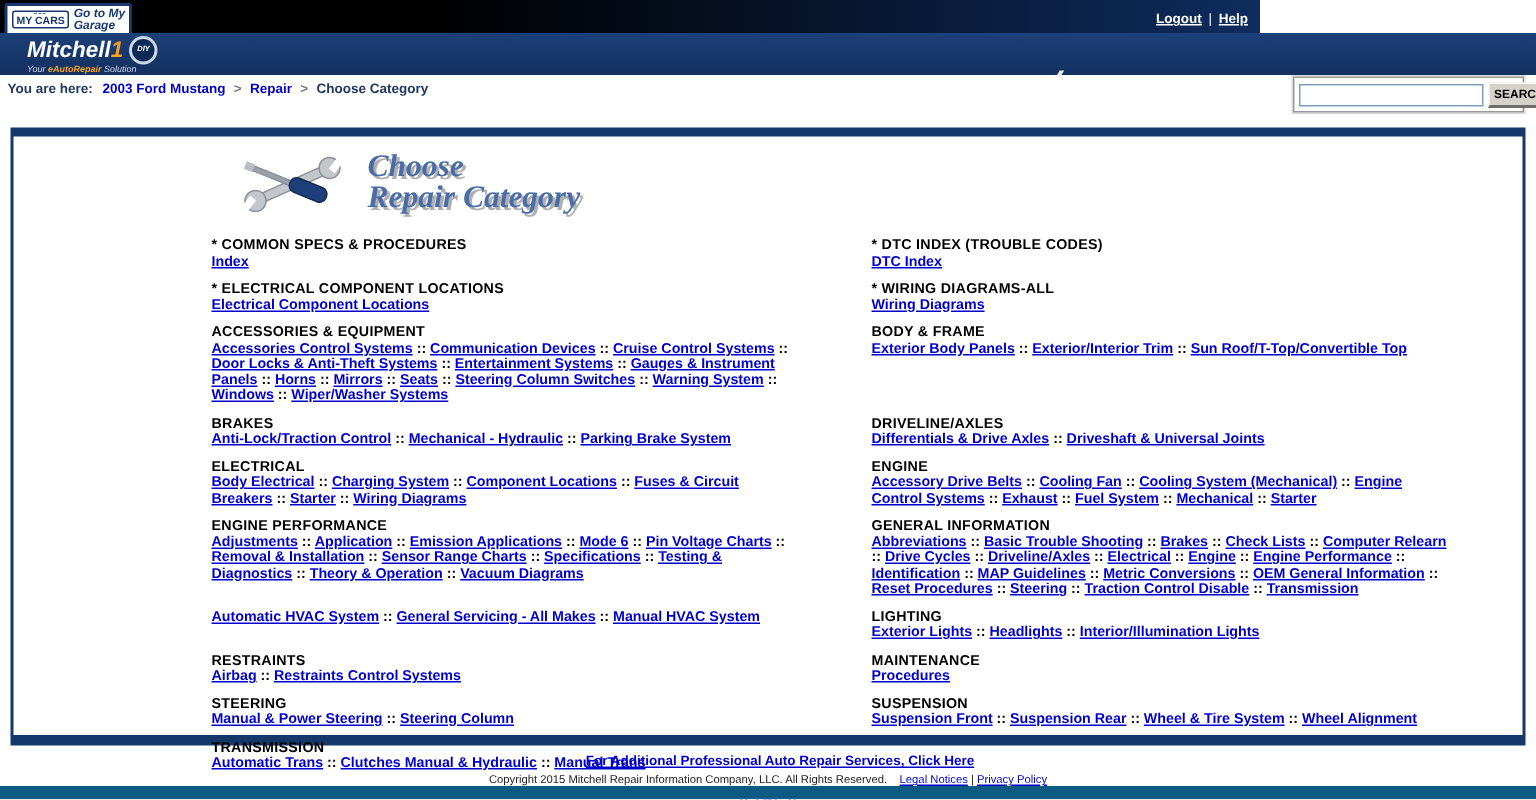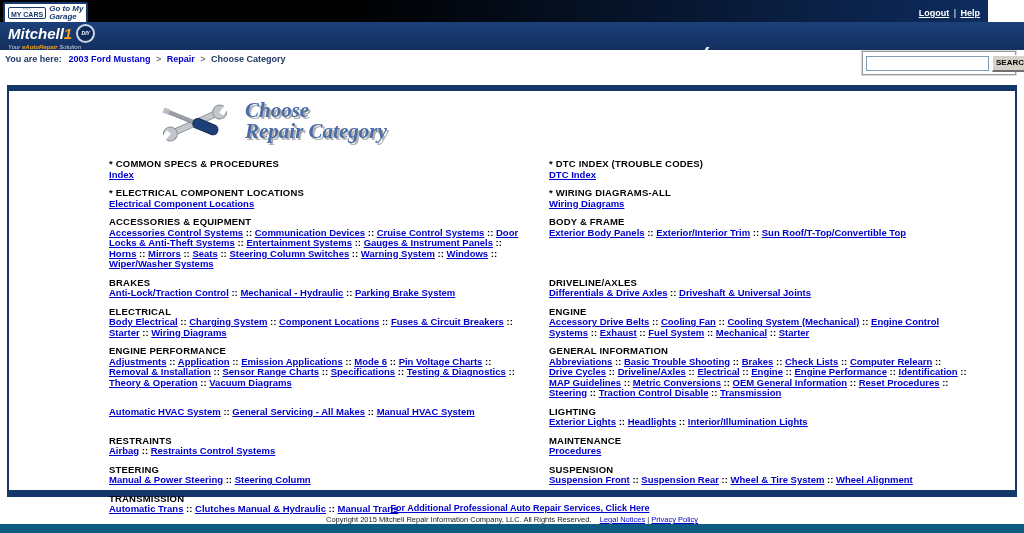--- a/index.html
+++ b/index.html
@@ -1,37 +1,37 @@
 <!DOCTYPE html>
 <html><head>
 <meta charset="utf-8">
 <style>
   html,body{margin:0;padding:0;background:#fff;}
   body{font-family:"Liberation Sans","DejaVu Sans",sans-serif;-webkit-font-smoothing:antialiased;}
   #page{position:relative;width:1024px;height:533px;overflow:hidden;background:#fff;}
 
   
-  .top-bar{position:absolute;left:0;top:0;width:988px;height:22px;
+  .top-bar{position:absolute;left:0;top:0;width:840px;height:22px;
     background:linear-gradient(90deg,#000 0%,#000 35%,#0e2c5e 100%);}
   .garage-btn{position:absolute;left:3px;top:2px;height:18px;background:#fff;
     border:2px solid #17386e;border-radius:2px;display:flex;align-items:center;padding:0 3px;cursor:pointer;}
   .plate{border:1px solid #17386e;border-radius:2px;background:#fff;padding:0 2px;margin-right:3px;
     display:flex;flex-direction:column;align-items:center;line-height:1;}
   .plate .plate-top{font-size:3px;color:#17386e;letter-spacing:1px;}
   .plate .plate-txt{font-size:7px;font-weight:bold;color:#17386e;letter-spacing:0;}
   .garage-txt{font-size:8px;line-height:8px;font-weight:bold;font-style:italic;color:#17386e;white-space:pre-line;}
   .top-right{position:absolute;right:8px;top:2px;text-align:right;}
   .top-right a{color:#fff;font-size:9px;font-weight:bold;text-decoration:underline;cursor:pointer;}
   .top-right .sep{color:#fff;font-size:9px;}
   .version{color:#9fb4d8;font-size:8px;font-style:italic;margin-top:1px;}
 
   
   .brand-bar{position:absolute;left:0;top:22px;width:1024px;height:28px;
     background:linear-gradient(180deg,#1c4079 0%,#13305f 100%);}
-  .logo{position:absolute;left:8px;top:2px;line-height:1;}
+  .logo{position:absolute;left:18px;top:2px;line-height:1;}
   .logo-row{display:flex;align-items:center;}
   .brand-name{color:#fff;font-size:15px;font-weight:bold;font-style:italic;letter-spacing:0;}
   .brand-one{color:#f7a11c;}
   .diy-badge{width:15px;height:15px;border-radius:50%;background:#0c2a58;border:2px solid #cdd7e6;
     color:#fff;font-size:5px;font-weight:bold;font-style:italic;display:flex;align-items:center;
     justify-content:center;margin-left:4px;}
   .tagline{font-size:6px;color:#cfd9ea;font-style:italic;margin-top:1px;}
   .tagline b{color:#f7a11c;}
   .diag-slash{position:absolute;left:699px;top:25px;width:3px;height:24px;background:#e8eef6;
     transform:skewX(-32deg);}
@@ -59,21 +59,21 @@
 
   
   .main-box{position:absolute;left:7px;top:85px;width:1010px;height:412px;background:#fff;
     box-sizing:border-box;border:2px solid #15386b;border-top-width:6px;border-bottom-width:7px;}
   .title-banner{display:flex;align-items:center;gap:12px;margin:8px 0 0 148px;}
   .page-title{font-size:21px;line-height:21px;font-weight:bold;font-style:italic;color:#4a6da7;
     text-shadow:2px 2px 0 #b0b0b0;font-family:Liberation Serif, serif;}
 
   
   .cat-grid{display:grid;grid-template-columns:440px 440px;row-gap:8px;margin:16px 0 0 100px;}
-  .cat-cell{padding-right:22px;}
+  .cat-cell{padding-right:22px;margin-left:32px;}
   .cat-head{font-size:9.5px;font-weight:bold;color:#000;letter-spacing:.2px;line-height:10.5px;}
   .cat-links{font-size:9.5px;line-height:10.5px;color:#000;}
   .cat-links a{color:#0000cc;font-weight:bold;text-decoration:underline;cursor:pointer;}
   .cat-links .lsep{color:#000;font-weight:bold;}
 
   
   .footer{position:absolute;left:0;top:498px;width:1024px;text-align:center;line-height:1;}
   .footer .promo a{font-size:9px;font-weight:bold;color:#0000cc;text-decoration:underline;cursor:pointer;margin-left:16px;}
   .footer .copy{font-size:7.5px;color:#222;margin-top:2px;font-weight:normal;}
   .footer .copy a{color:#0000cc;text-decoration:underline;cursor:pointer;}

